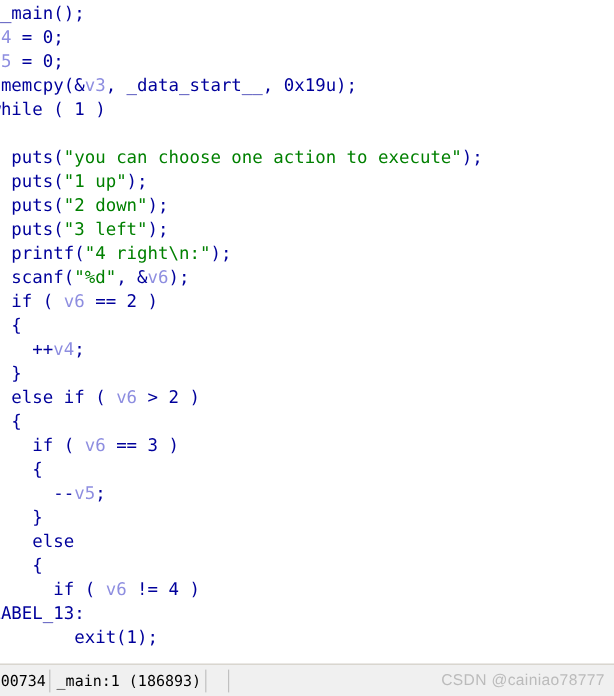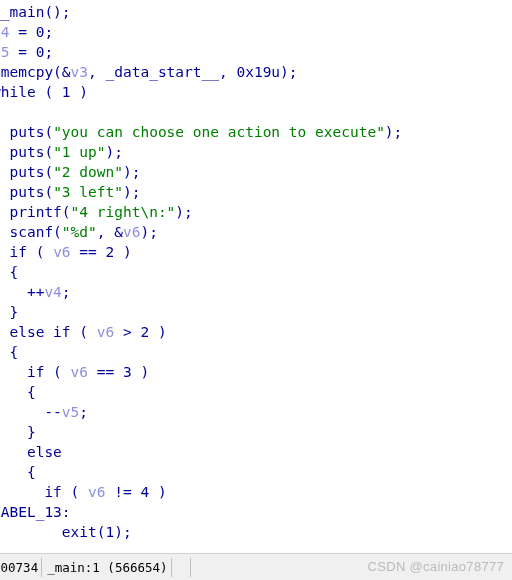--- a/index.html
+++ b/index.html
@@ -108,20 +108,20 @@
 </head>
 <body>
 
 <div id="pseudocode-view">
   <div id="code-lines"><div class="code-line"><span class="kw">__main();</span></div><div class="code-line"><span class="var">v4</span><span class="kw"> = 0;</span></div><div class="code-line"><span class="var">v5</span><span class="kw"> = 0;</span></div><div class="code-line"><span class="kw">qmemcpy(&amp;</span><span class="var">v3</span><span class="kw">, _data_start__, 0x19u);</span></div><div class="code-line"><span class="kw">while ( 1 )</span></div><div class="code-line"><span class="kw">{</span></div><div class="code-line"><span>  </span><span class="kw">puts(</span><span class="str">"you can choose one action to execute"</span><span class="kw">);</span></div><div class="code-line"><span>  </span><span class="kw">puts(</span><span class="str">"1 up"</span><span class="kw">);</span></div><div class="code-line"><span>  </span><span class="kw">puts(</span><span class="str">"2 down"</span><span class="kw">);</span></div><div class="code-line"><span>  </span><span class="kw">puts(</span><span class="str">"3 left"</span><span class="kw">);</span></div><div class="code-line"><span>  </span><span class="kw">printf(</span><span class="str">"4 right\n:"</span><span class="kw">);</span></div><div class="code-line"><span>  </span><span class="kw">scanf(</span><span class="str">"%d"</span><span class="kw">, &amp;</span><span class="var">v6</span><span class="kw">);</span></div><div class="code-line"><span>  </span><span class="kw">if ( </span><span class="var">v6</span><span class="kw"> == 2 )</span></div><div class="code-line"><span>  </span><span class="kw">{</span></div><div class="code-line"><span>    </span><span class="kw">++</span><span class="var">v4</span><span class="kw">;</span></div><div class="code-line"><span>  </span><span class="kw">}</span></div><div class="code-line"><span>  </span><span class="kw">else if ( </span><span class="var">v6</span><span class="kw"> &gt; 2 )</span></div><div class="code-line"><span>  </span><span class="kw">{</span></div><div class="code-line"><span>    </span><span class="kw">if ( </span><span class="var">v6</span><span class="kw"> == 3 )</span></div><div class="code-line"><span>    </span><span class="kw">{</span></div><div class="code-line"><span>      </span><span class="kw">--</span><span class="var">v5</span><span class="kw">;</span></div><div class="code-line"><span>    </span><span class="kw">}</span></div><div class="code-line"><span>    </span><span class="kw">else</span></div><div class="code-line"><span>    </span><span class="kw">{</span></div><div class="code-line"><span>      </span><span class="kw">if ( </span><span class="var">v6</span><span class="kw"> != 4 )</span></div><div class="code-line"><span class="lbl">LABEL_13:</span></div><div class="code-line"><span>        </span><span class="kw">exit(1);</span></div></div>
 </div>
 
 <div id="status-bar">
   <div class="status-cell" id="status-address">000734</div>
   <div class="status-sep"></div>
-  <div class="status-cell" id="status-func">_main:1 (566654)</div>
+  <div class="status-cell" id="status-func">_main:1 (186893)</div>
   <div class="status-sep"></div>
   <div class="status-cell" style="width:18px"></div>
   <div class="status-sep"></div>
   <div id="status-spacer"></div>
 </div>
 
 <div id="watermark">CSDN @cainiao78777</div>
 
 </body></html>

